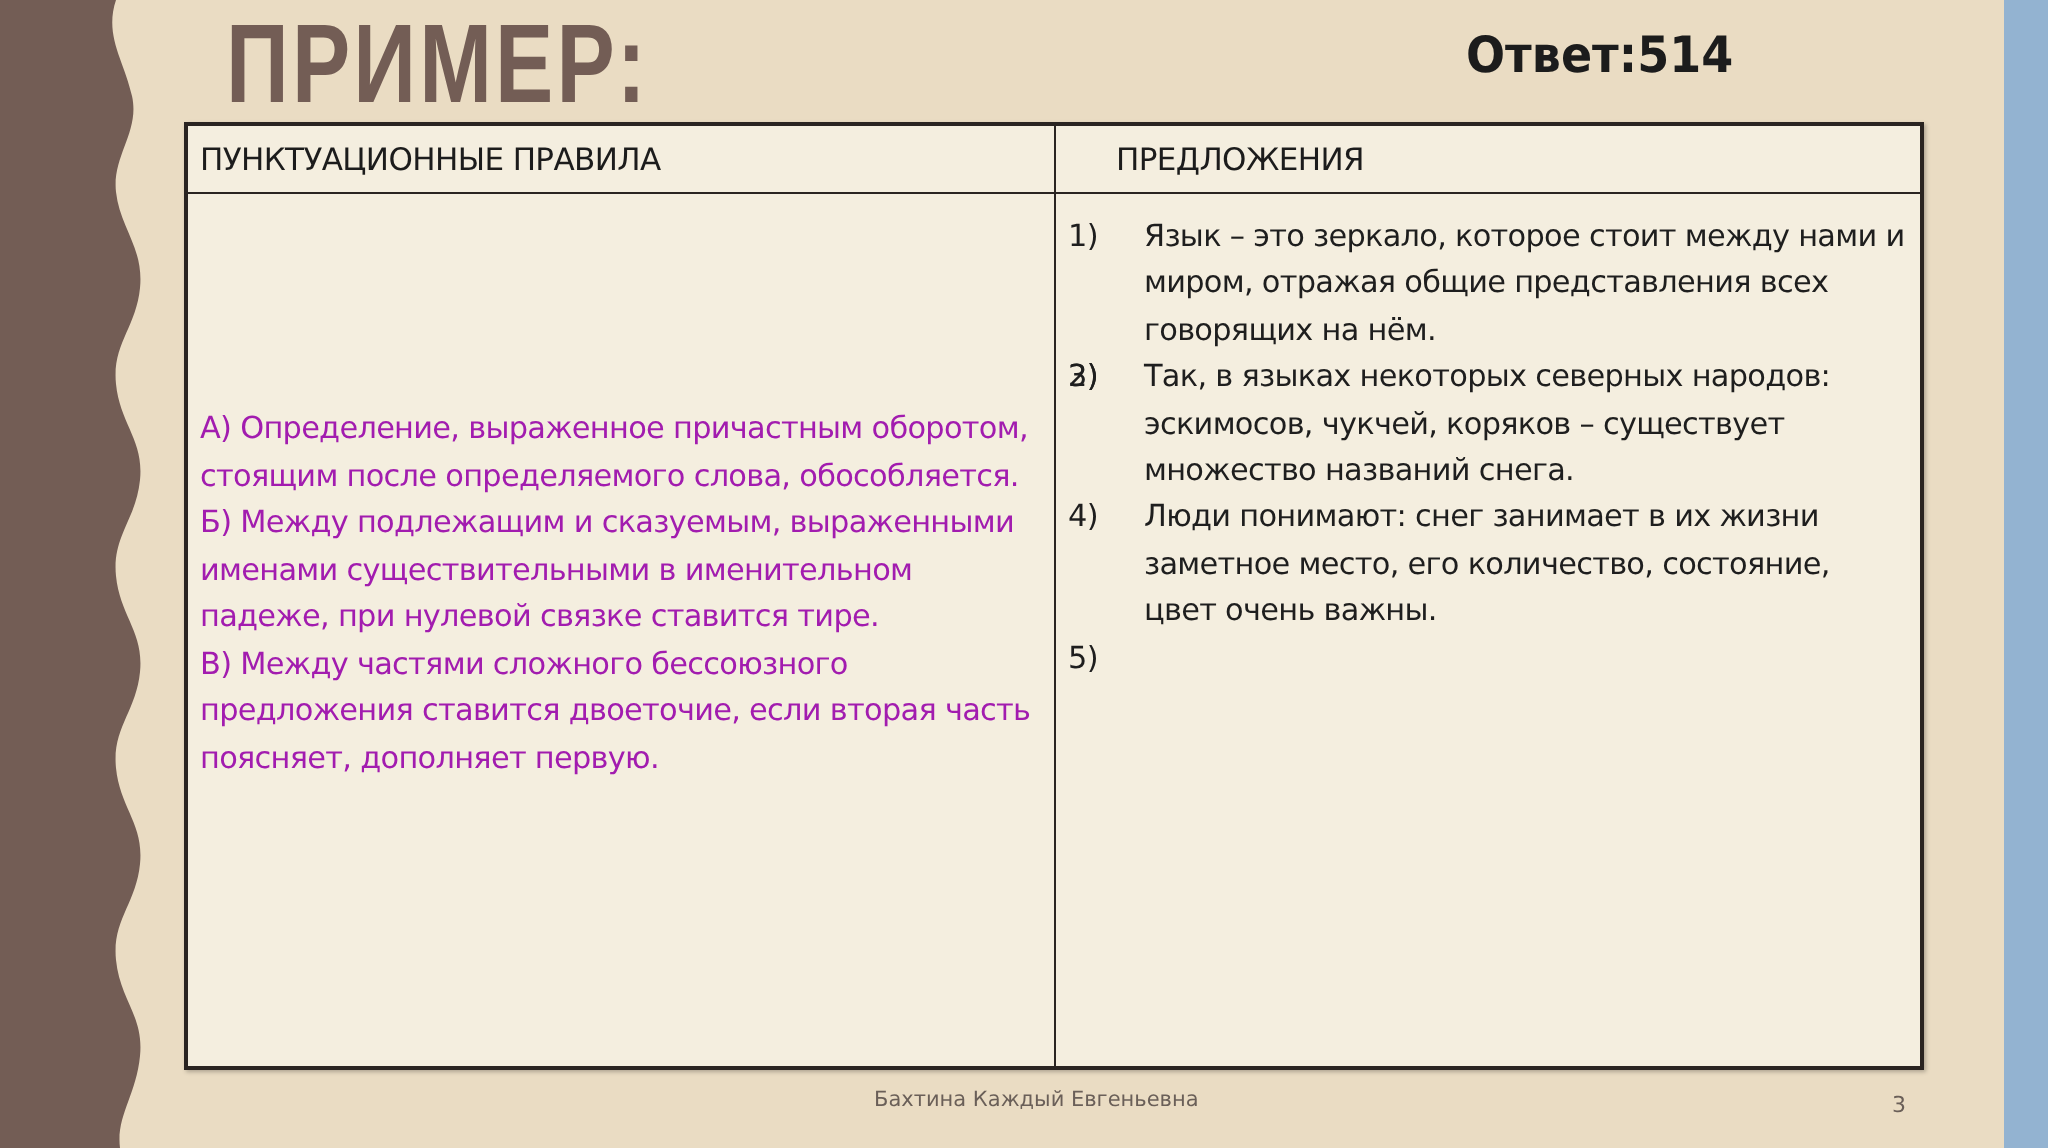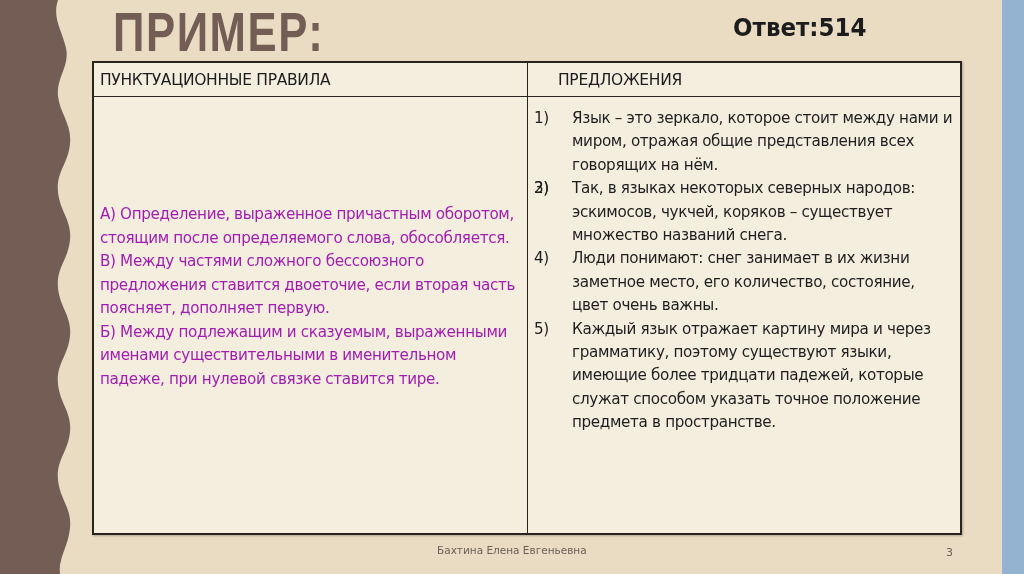--- a/index.html
+++ b/index.html
@@ -73,41 +73,40 @@
 
 <div class="table">
   <div class="hdr">
     <span class="hdr-cell hdr-left">ПУНКТУАЦИОННЫЕ ПРАВИЛА</span>
     <span class="hdr-cell hdr-right">ПРЕДЛОЖЕНИЯ</span>
   </div>
   <div class="divider"></div>
 
   <div class="left-body">
     <p>А) Определение, выраженное причастным оборотом, стоящим после определяемого слова, обособляется.</p>
+    <p>Б) Между подлежащим и сказуемым, выраженными именами существительными в именительном падеже, при нулевой связке ставится тире.</p>
     <p>В) Между частями сложного бессоюзного предложения ставится двоеточие, если вторая часть поясняет, дополняет первую.</p>
-    <p>Б) Между подлежащим и сказуемым, выраженными именами существительными в именительном падеже, при нулевой связке ставится тире.</p>
   </div>
 
   <div class="right-body">
     <div class="item">
       <span class="num">1)</span>
       <span>Язык – это зеркало, которое стоит между нами и миром, отражая общие представления всех говорящих на нём.</span>
     </div>
     <div class="item">
       <span class="num">2)</span>
     </div>
     <div class="item">
       <span class="num">3)</span>
       <span>Так, в языках некоторых северных народов: эскимосов, чукчей, коряков – существует множество названий снега.</span>
     </div>
     <div class="item">
       <span class="num">4)</span>
       <span>Люди понимают: снег занимает в их жизни заметное место, его количество, состояние, цвет очень важны.</span>
     </div>
     <div class="item">
       <span class="num">5)</span>
-      <span>Каждый язык отражает картину мира и через грамматику, поэтому существуют языки, имеющие более тридцати падежей, которые служат способом указать точное положение предмета в пространстве.</span>
     </div>
   </div>
 </div>
 
-<div class="footer-author">Бахтина Елена Евгеньевна</div>
+<div class="footer-author">Бахтина Каждый Евгеньевна</div>
 <div class="footer-page">3</div>
 
 </body></html>

